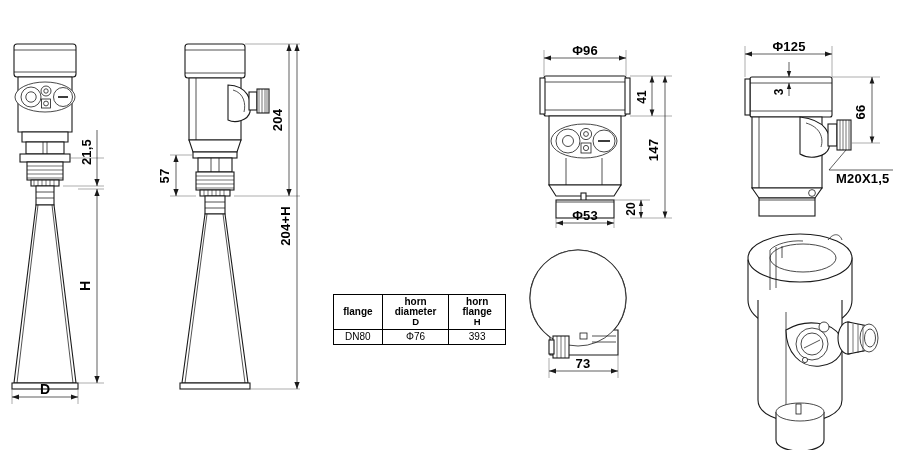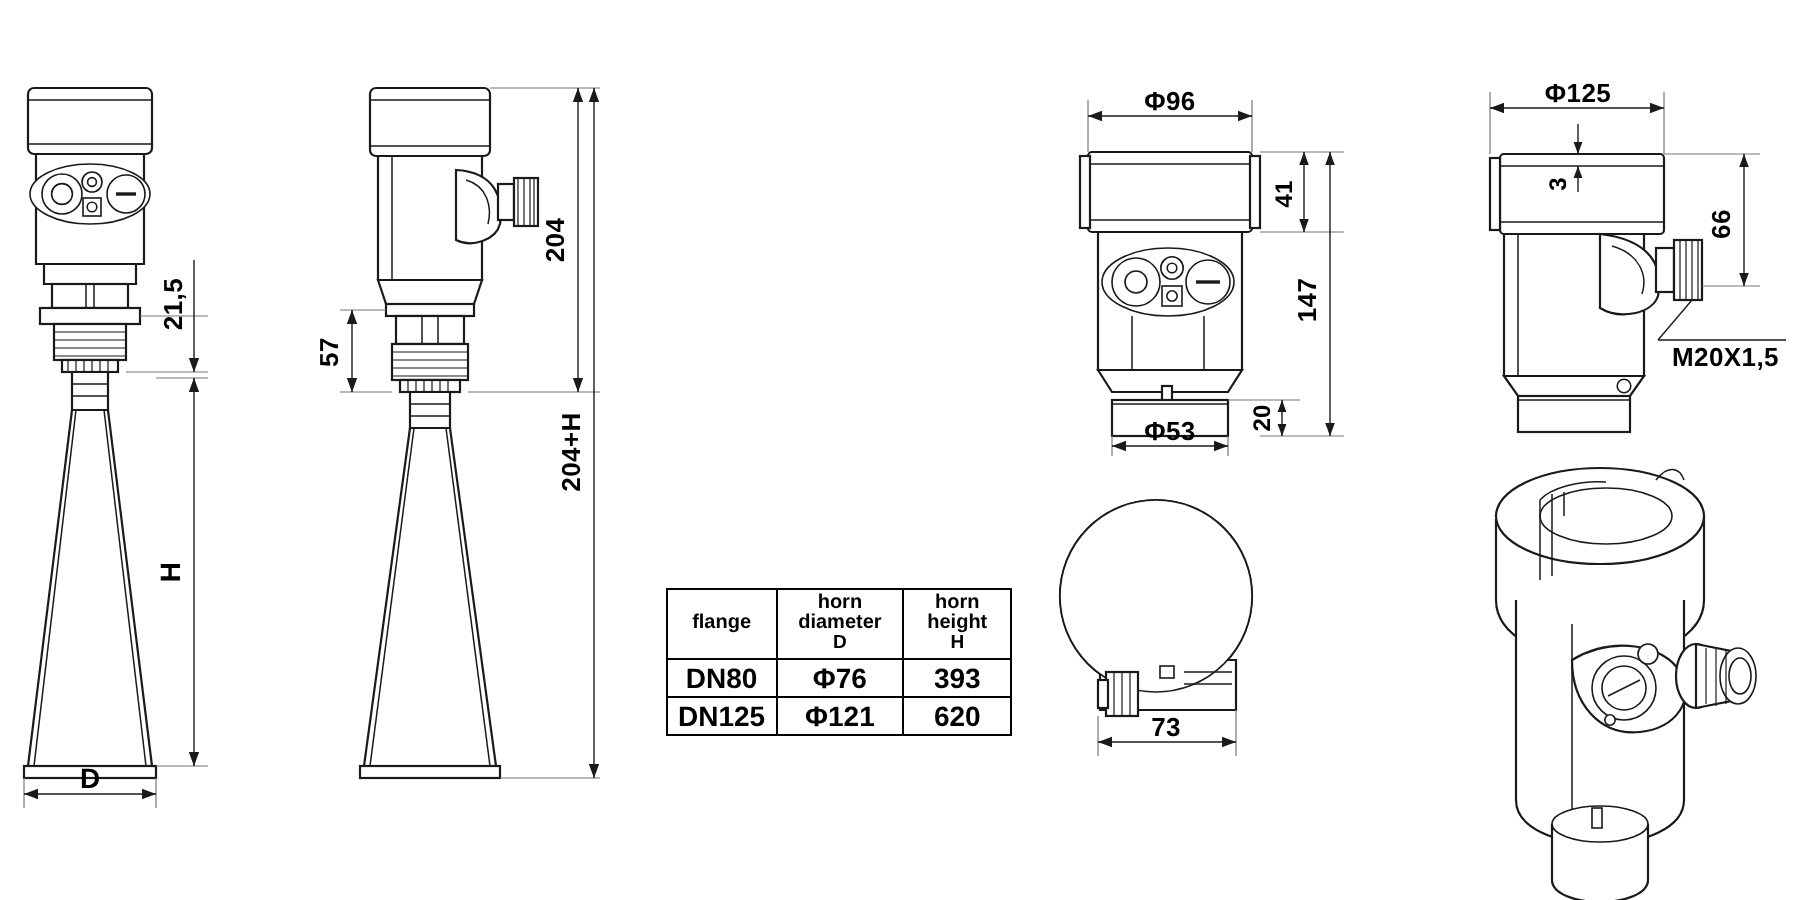--- a/index.html
+++ b/index.html
@@ -13,21 +13,21 @@
   .ext{stroke:#777;fill:none;stroke-width:0.6;}
   .fillw{fill:#ffffff;stroke:#1a1a1a;stroke-width:1.1;}
   .fillw2{fill:#ffffff;stroke:#1a1a1a;stroke-width:0.8;}
   .hatch{fill:none;stroke:#1a1a1a;stroke-width:0.6;}
   text{font-family:"Liberation Sans",sans-serif;fill:#000;}
   .dtxt{font-size:13px;font-weight:bold;letter-spacing:0.2px;}
   .dtxt-s{font-size:12px;font-weight:bold;}
   .dtxt-l{font-size:14px;font-weight:bold;}
   
   .spec{position:absolute;border-collapse:collapse;}
-  .spec td,.spec th{border:1.4px solid #000;font-size:14px;font-weight:bold;
+  .spec td,.spec th{border:1.4px solid #000;font-size:10px;font-weight:normal;
       text-align:center;padding:2px 4px;line-height:1.0;color:#000;background:#fff;}
   .spec th{font-size:10px;font-weight:bold;}
   .spec th small{display:block;font-size:9.5px;font-weight:bold;}
 </style>
 </head>
 <body>
 
 <div class="stage">
 
 <svg width="900" height="450" viewBox="0 0 900 450">
@@ -411,32 +411,27 @@
   <thead>
     <tr>
       <th style="width:48px">
         <span>flange</span>
       </th>
       <th style="width:70px">
         <span>horn diameter</span>
         <small>D</small>
       </th>
       <th style="width:62px">
-        <span>horn height</span>
+        <span>horn flange</span>
         <small>H</small>
       </th>
     </tr>
   </thead>
   <tbody>
     <tr>
       <td>DN80</td>
       <td>Φ76</td>
       <td>393</td>
     </tr>
-    <tr>
-      <td>DN125</td>
-      <td>Φ121</td>
-      <td>620</td>
-    </tr>
   </tbody>
 </table>
 
 </div>
 
 </body></html>

